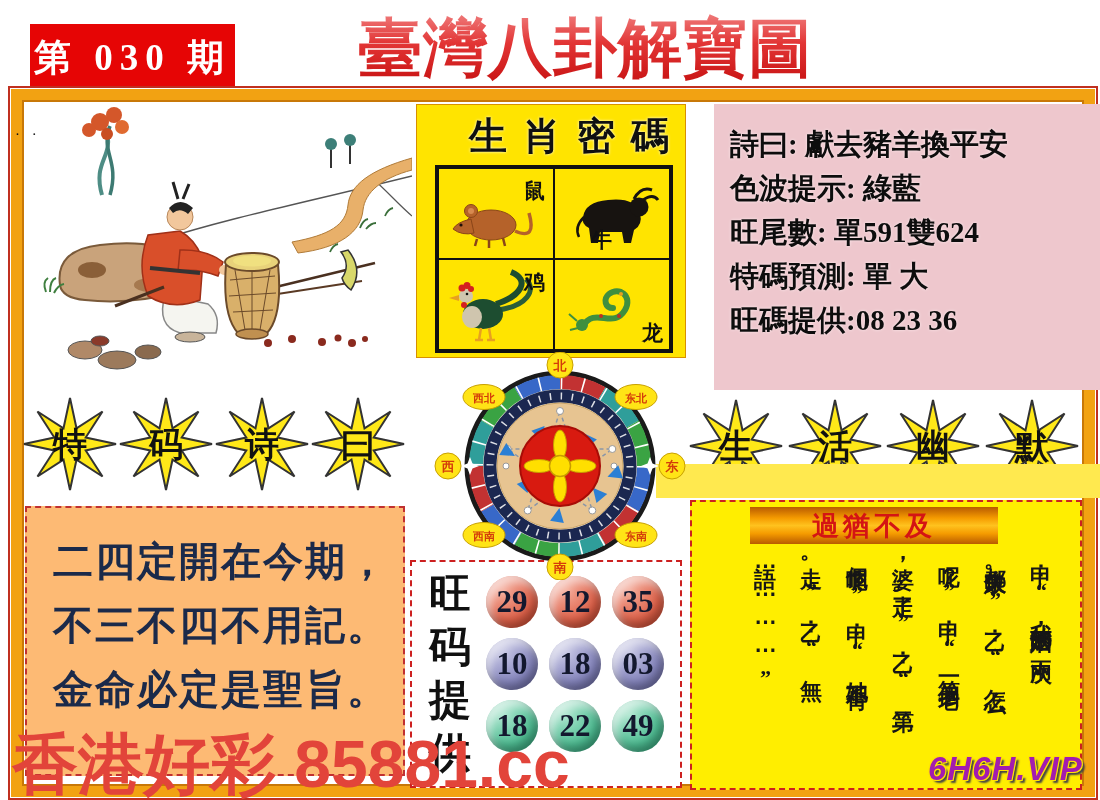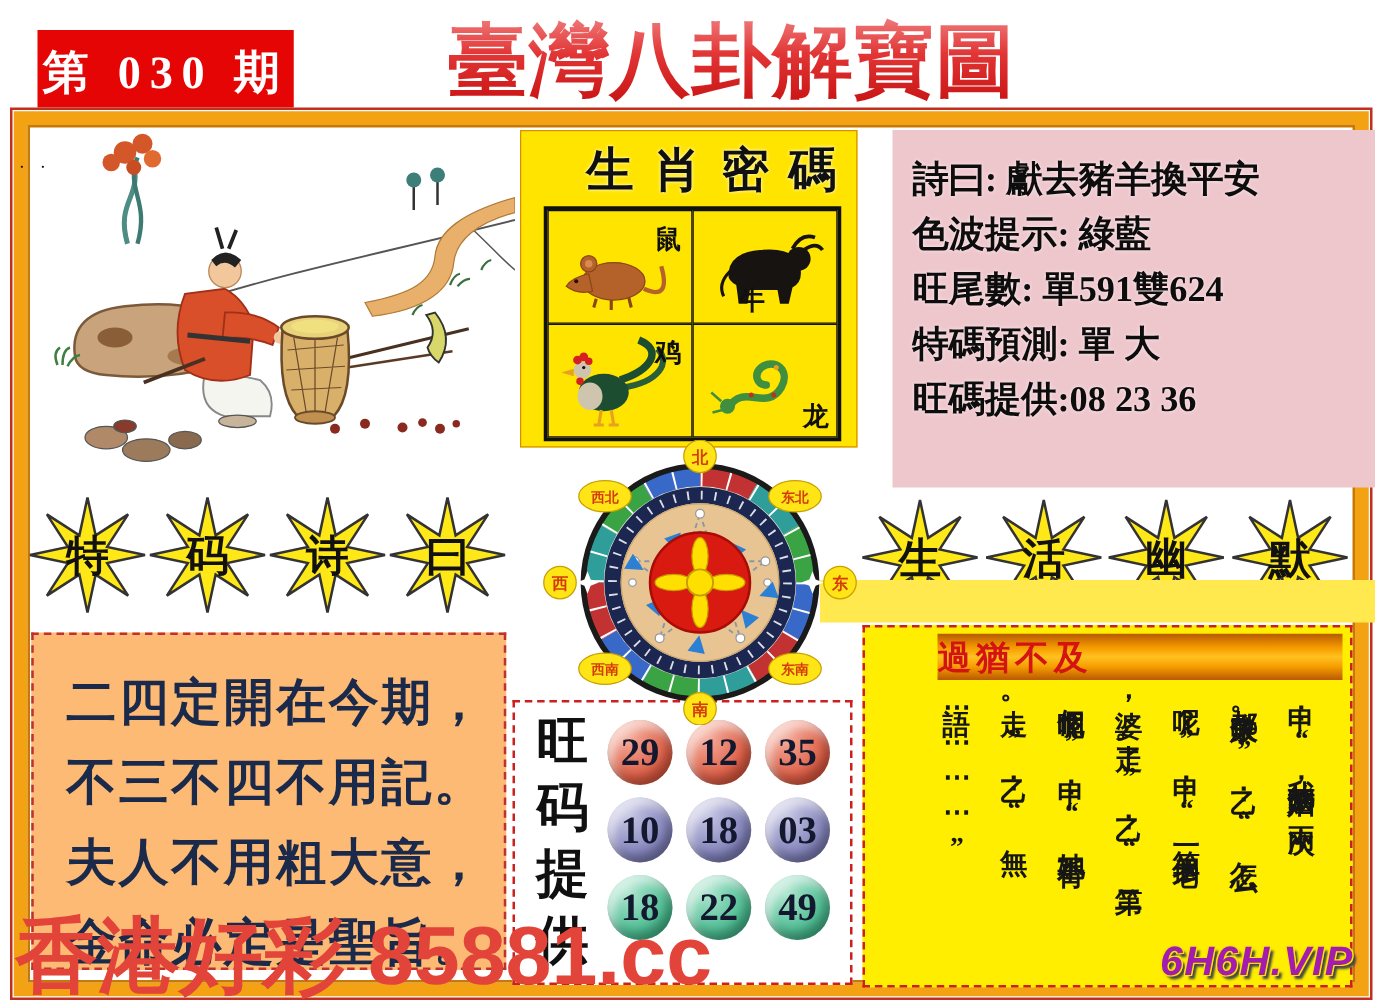--- a/index.html
+++ b/index.html
@@ -52,23 +52,23 @@
   
   .poem-box{left:25px;top:506px;width:380px;height:270px;background:#fdba74;
     border:2px dashed #c03030;box-sizing:border-box;padding:22px 0 0 26px;}
   .poem-line{font-size:40px;font-weight:600;color:#1b2a4a;line-height:64px;
     letter-spacing:2px;white-space:nowrap;}
 
   
   .yellow-band{left:656px;top:464px;width:444px;height:34px;background:#ffe94f;z-index:3;}
   .humor-box{left:690px;top:500px;width:392px;height:290px;background:#ffee00;
     border:2px dashed #cc2020;box-sizing:border-box;z-index:4;}
-  .humor-header{position:absolute;left:58px;top:5px;width:324px;height:37px;
+  .humor-header{position:absolute;left:58px;top:5px;width:248px;height:37px;
     background:linear-gradient(180deg,#b85a00 0%,#f59b00 30%,#ffc21e 50%,#f59b00 72%,#b85a00 100%);
-    display:flex;align-items:center;}
+    display:flex;align-items:center;justify-content:center;}
   .humor-header span{font-size:27px;font-weight:bold;color:#d41414;letter-spacing:4px;}
   .humor-cols{position:absolute;top:48px;left:14px;right:16px;height:232px;
     writing-mode:vertical-rl;text-orientation:upright;overflow:hidden;}
   .humor-col{font-size:22px;font-weight:600;color:#161616;line-height:46px;
     letter-spacing:3px;}
 
   
   .numbers-box{left:410px;top:560px;width:272px;height:228px;background:#fff;
     border:2px dashed #cc2020;box-sizing:border-box;}
   .vlabel{position:absolute;left:14px;top:6px;width:48px;}
@@ -266,21 +266,20 @@
   </svg>
   <svg class="star" viewBox="0 0 96 108">
     <polygon points="48,8 54.5,38.3 80.5,21.5 63.7,47.5 94,54 63.7,60.5 80.5,86.5 54.5,69.7 48,100 41.5,69.7 15.5,86.5 32.3,60.5 2,54 32.3,47.5 15.5,21.5 41.5,38.3" fill="#ffe818" stroke="#333" stroke-width="2"></polygon>
     <text x="48" y="66" text-anchor="middle" font-size="34" font-weight="bold" fill="#111">曰</text>
   </svg>
 </div>
 
 <div class="abs poem-box">
   <div class="poem-line">二四定開在今期，</div>
   <div class="poem-line">不三不四不用記。</div>
-  <div class="poem-line">夫人不用粗大意，</div>
   <div class="poem-line">金命必定是聖旨。</div>
 </div>
 
 <svg class="abs" style="left:428px;top:352px;z-index:4;" width="264" height="228" viewBox="0 0 264 228">
   <circle cx="132" cy="114" r="93" fill="#f5ecd8" stroke="#1a1a1a" stroke-width="5"></circle>
 
   <g fill="none" stroke-width="14">
     <path d="M132,30 A84,84 0 0 1 174,41.3" stroke="#c23232"></path>
     <path d="M174,41.3 A84,84 0 0 1 204.7,72" stroke="#2f9e9a"></path>
     <path d="M204.7,72 A84,84 0 0 1 216,114" stroke="#3aa343"></path>

